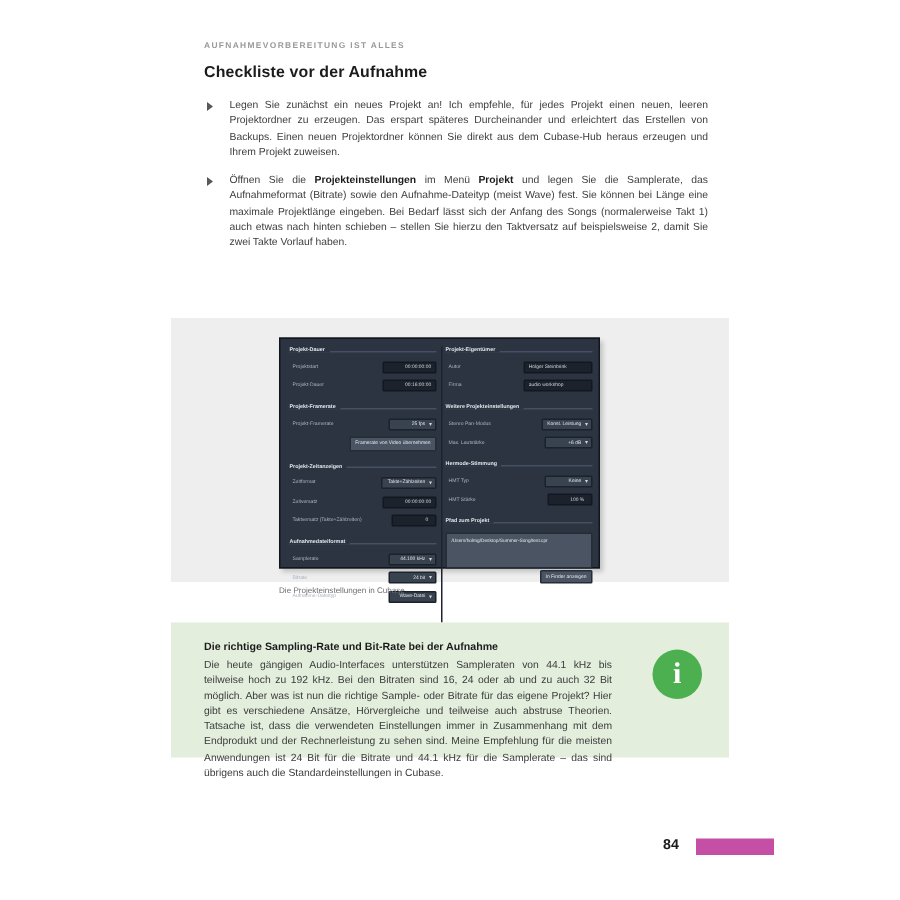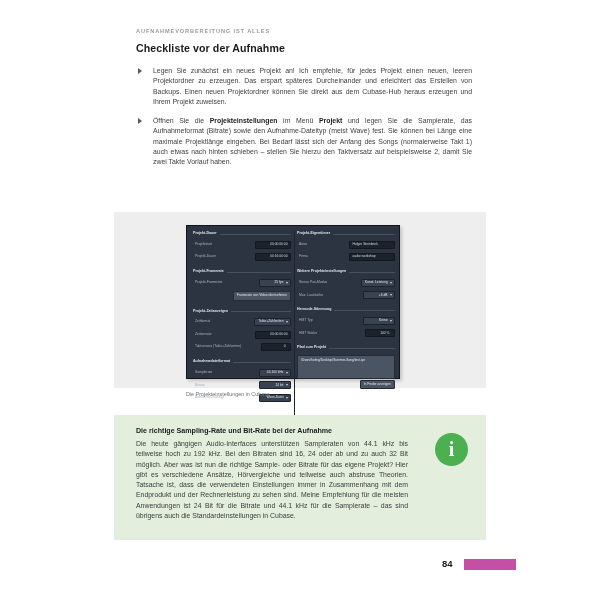--- a/index.html
+++ b/index.html
@@ -235,21 +235,21 @@
     font-size: 5.4px;
     color: #6d6d70;
   }
 
   
   .infobox {
     position: absolute;
     left: 114px;
     top: 415px;
     width: 372px;
-    height: 125px;
+    height: 90px;
     background: #e4eedc;
   }
   .infobox-inner {
     position: absolute;
     left: 22px;
     top: 12px;
     width: 272px;
   }
   .infobox h3 {
     margin: 0 0 4px 0;

